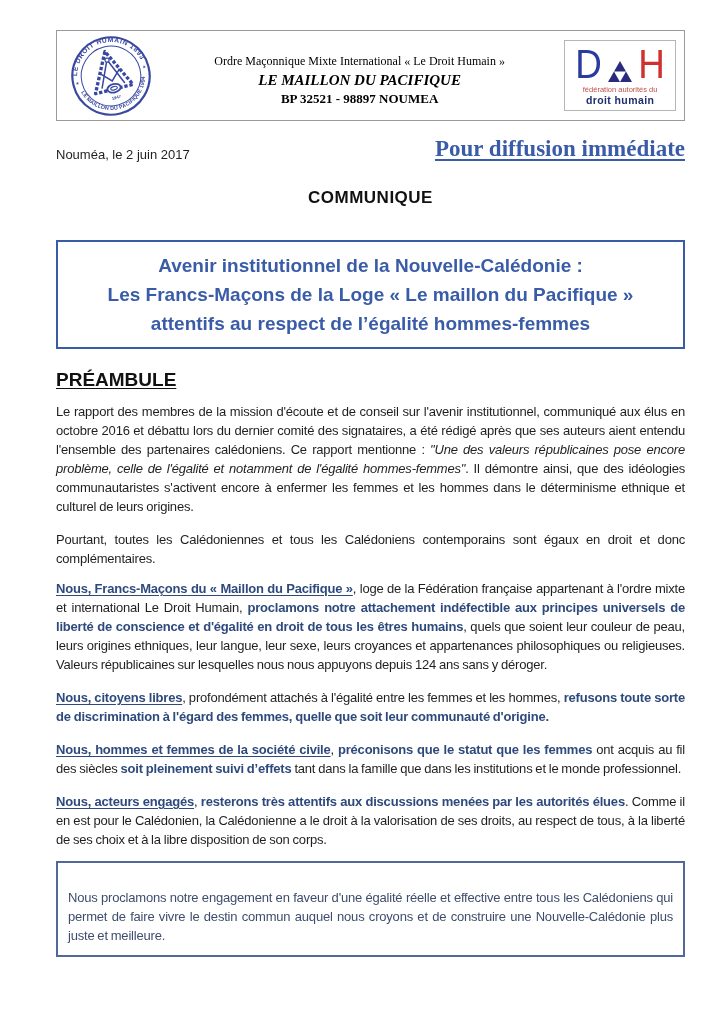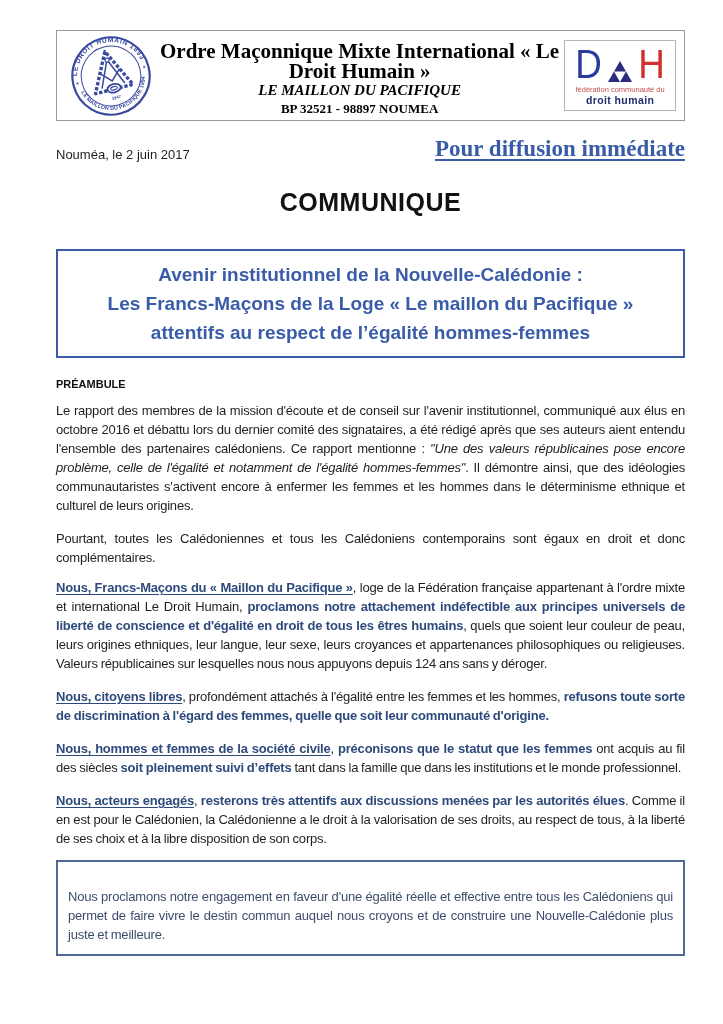--- a/index.html
+++ b/index.html
@@ -17,50 +17,50 @@
   .letterhead{
     border:1px solid #9a9a9a;height:91px;display:flex;align-items:center;
     box-sizing:border-box;padding:0 8px 0 10px;background:#fff;
   }
   .seal-wrap{flex:none;width:88px;height:84px;}
   .seal-wrap svg{width:100%;height:100%;}
   .seal-stroke{stroke:var(--seal_blue);fill:none;}
   .seal-fillwhite{stroke:var(--seal_blue);fill:#ffffff;}
   .seal-text{fill:var(--seal_blue);stroke:none;font-family:"Liberation Sans",sans-serif;font-weight:bold;}
   .lh-center{flex:1;text-align:center;font-family:"Liberation Serif","DejaVu Serif",serif;color:#000;}
-  .org1{font-weight:bold;font-size:21px;line-height:20px;margin-top:7px;}
+  .org1{font-weight:normal;font-size:12px;line-height:20px;margin-top:7px;}
   .org2{font-weight:bold;font-style:italic;font-size:15px;line-height:19px;}
   .org3{font-weight:bold;font-size:13px;line-height:17px;}
   .dh-box{flex:none;border:1px solid #b5b5b5;padding:2px 9px 4px;text-align:center;background:#fff;}
   .dh-letters{display:flex;align-items:flex-end;justify-content:center;gap:5px;height:40px;}
   .dh-letter{font-size:40px;line-height:38px;font-weight:400;font-family:"Liberation Sans",sans-serif;transform:scaleX(.92);}
   .dh-d{color:var(--logo_blue);}
   .dh-h{color:var(--logo_red);}
   .dh-tri{width:24px;height:21px;margin-bottom:1px;}
   .dh-tri polygon{fill:#2b2b7e;}
   .dh-cap1{color:var(--caption_red);font-size:7.5px;line-height:9px;margin-top:2px;}
   .dh-cap2{color:var(--caption_navy);font-size:10.5px;font-weight:bold;letter-spacing:.4px;line-height:12px;}
   
   .date-row{display:flex;justify-content:space-between;align-items:flex-end;margin-top:15px;}
   .dateline{font-size:13px;padding-top:4px;}
   .release{
     font-family:"Liberation Serif","DejaVu Serif",serif;font-weight:bold;font-size:23px;
     color:var(--accent_blue);text-decoration:underline;text-underline-offset:3px;
   }
   
-  .headline{text-align:center;font-weight:bold;font-size:25px;letter-spacing:.5px;margin-top:26px;color:#111;}
+  .headline{text-align:center;font-weight:bold;font-size:17px;letter-spacing:.5px;margin-top:26px;color:#111;}
   
   .title-box{
     border:2px solid var(--accent_blue);margin-top:32px;padding:9px 14px;
     text-align:center;color:var(--accent_blue);font-weight:bold;font-size:19px;line-height:29px;
   }
   
   .sec-heading{
-    font-weight:bold;font-size:11px;margin-top:18px;
-    text-underline-offset:2px;color:#111;
+    font-weight:bold;font-size:19px;margin-top:18px;
+    text-decoration:underline;text-underline-offset:2px;color:#111;
   }
   .sec-heading.first{margin-top:20px;}
   .para{
     font-size:13px;line-height:19px;text-align:justify;margin:14px 0 0 0;
     letter-spacing:-0.2px;word-spacing:-0.5px;
   }
   .para.tight{margin-top:11px;}
   .run-r{font-style:normal;}
   .run-i{font-style:italic;}
   .run-b{font-weight:bold;color:var(--navy_text);}
@@ -111,21 +111,21 @@
     <div class="dh-box">
       <div class="dh-letters">
         <span class="dh-letter dh-d">D</span>
         <svg class="dh-tri" viewBox="0 0 30 26">
           <polygon points="15,0 7.5,13 22.5,13"></polygon>
           <polygon points="0,26 7.5,13 15,26"></polygon>
           <polygon points="15,26 22.5,13 30,26"></polygon>
         </svg>
         <span class="dh-letter dh-h">H</span>
       </div>
-      <div class="dh-cap1">fédération communauté du</div>
+      <div class="dh-cap1">fédération autorités du</div>
       <div class="dh-cap2">droit humain</div>
     </div>
   </div>
 
   <div class="date-row">
     <div class="dateline">Nouméa, le 2 juin 2017</div>
     <div class="release">Pour diffusion immédiate</div>
   </div>
 
   <div class="headline">COMMUNIQUE</div>

